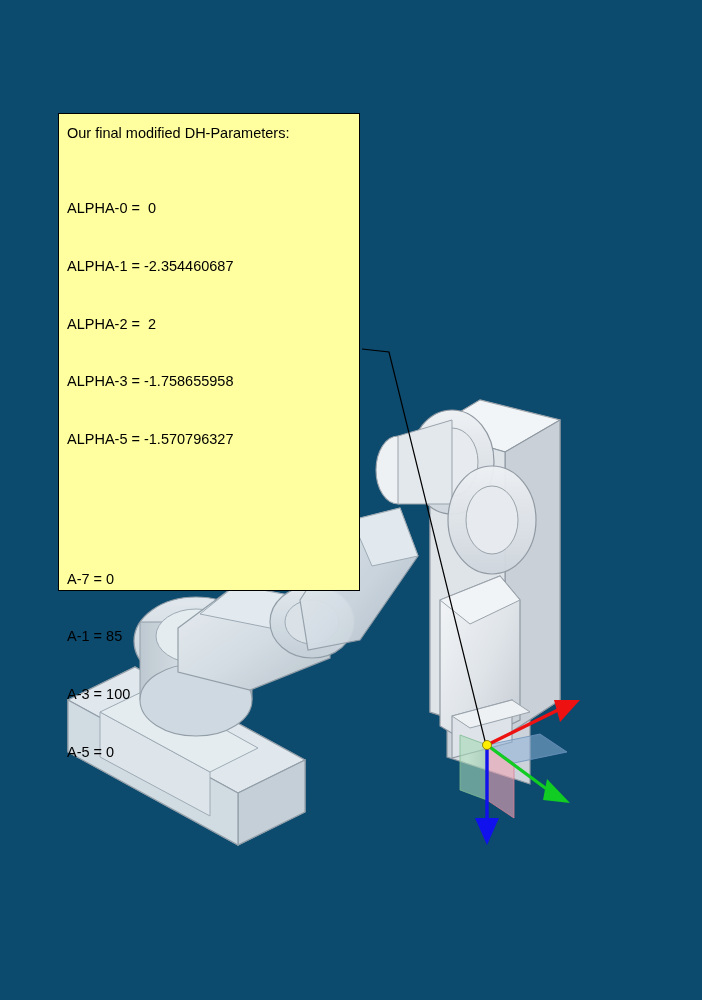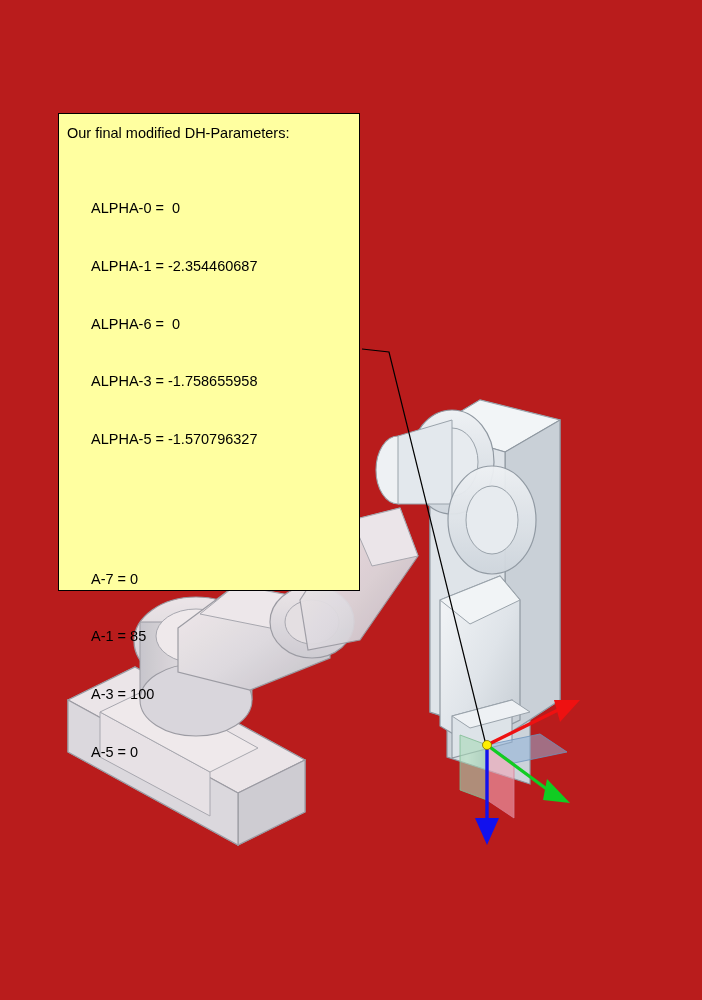--- a/index.html
+++ b/index.html
@@ -12,21 +12,21 @@
     height: 1000px;
     position: relative;
     font-family: "Liberation Sans", sans-serif;
     overflow: hidden;
   }
   #stage {
     position: absolute;
     left: 0; top: 0;
     width: 702px;
     height: 1000px;
-    background: #b91c1c;
+    background: #0c4a6e;
   }
   #scene-svg {
     position: absolute;
     left: 0; top: 0;
     width: 702px;
     height: 1000px;
   }
   
   .note-box {
     position: absolute;
@@ -45,21 +45,20 @@
     color: #000000;
     line-height: 19px;
     white-space: pre;
     margin-bottom: 18px;
   }
   .note-block {
     font-size: 14.5px;
     color: #000000;
     line-height: 19.2px;
     white-space: pre;
-    margin-left: 24px;
   }
   .note-gap {
     height: 22px;
   }
   .note-line {
     white-space: pre;
   }
 </style>
 </head>
 <body>
@@ -191,21 +190,21 @@
       <circle cx="487" cy="745" r="4.5" fill="#ffee00" stroke="#806f00" stroke-width="0.8"></circle>
     </g>
   </svg>
 
   <div class="note-box">
     <div class="note-title">Our final modified DH-Parameters:</div>
 
     <div class="note-block">
       <div class="note-line">ALPHA-0 =  0</div>
       <div class="note-line">ALPHA-1 = -2.354460687</div>
-      <div class="note-line">ALPHA-6 =  0</div>
+      <div class="note-line">ALPHA-2 =  2</div>
       <div class="note-line">ALPHA-3 = -1.758655958</div>
       <div class="note-line">ALPHA-5 = -1.570796327</div>
     </div>
 
     <div class="note-gap"></div>
     <div class="note-gap"></div>
 
     <div class="note-block">
       <div class="note-line">A-7 = 0</div>
       <div class="note-line">A-1 = 85</div>

